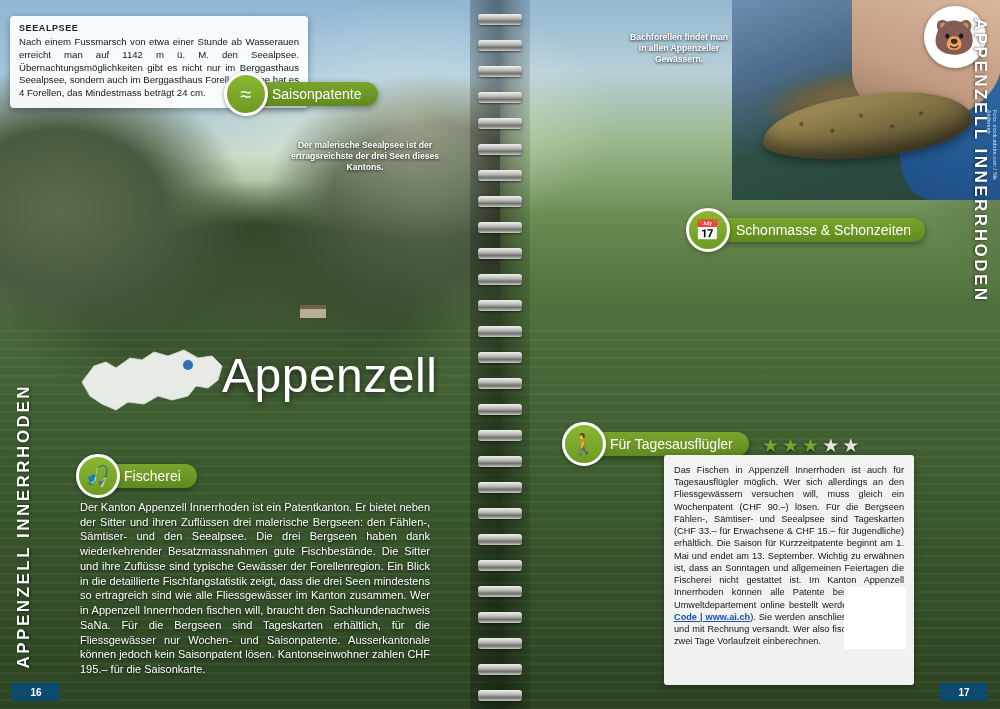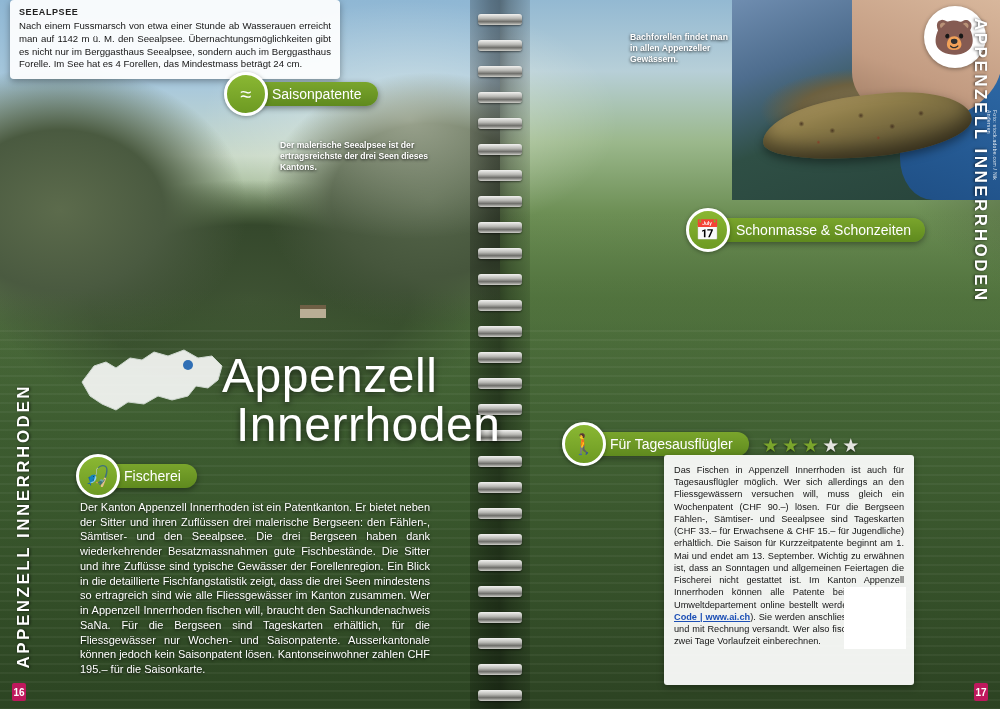--- a/index.html
+++ b/index.html
@@ -141,21 +141,21 @@
     background: rgba(255,255,255,0.93);
     border-radius: 4px;
     box-shadow: 0 2px 7px rgba(0,0,0,0.35);
   }
   .box-title {
     font-size: 9px; font-weight: 700; letter-spacing: .6px; color: #222;
     margin-bottom: 3px;
   }
   .box-body { font-size: 9.6px; line-height: 1.33; color: #161616; text-align: justify; }
 
-  #seealpsee-box { left: 10px; top: 0; width: 330px; padding: 7px 9px 8px 9px; }
+  #seealpsee-box { left: 10px; top: 16px; width: 298px; padding: 7px 9px 8px 9px; }
 
   
   .badge {
     position: absolute;
     display: flex; align-items: center;
     background: linear-gradient(to bottom, #7aa52c 0%, #5f8a1e 100%);
     border-radius: 20px;
     padding: 4px 16px 4px 44px;
     box-shadow: 0 2px 6px rgba(0,0,0,0.4);
     color: #fff; font-size: 14px; font-weight: 400;
@@ -174,21 +174,21 @@
   #badge-tagesausfluegler { left: 566px; top: 432px; }
   #badge-schonmasse {
     left: 690px; top: 218px;
     padding: 4px 14px 4px 46px; font-size: 14px;
   }
 
   
   .caption {
     position: absolute;
     color: #fff; font-size: 8.6px; font-weight: 700; line-height: 1.3;
-    text-shadow: 0 1px 3px rgba(0,0,0,.85);
+    text-align: center; text-shadow: 0 1px 3px rgba(0,0,0,.85);
   }
   #caption-seealpsee { left: 280px; top: 140px; width: 170px; }
   #caption-bachforellen { left: 630px; top: 32px; width: 98px; }
 
   
   #schonmasse-card {
     left: 708px; top: 250px; width: 202px;
     background: rgba(255,255,255,0.93);
     border-radius: 3px; box-shadow: 0 2px 7px rgba(0,0,0,0.35);
     padding: 10px 10px 8px 10px;
@@ -240,22 +240,22 @@
   }
 
   
   .stars { position: absolute; left: 762px; top: 436px; display: flex; gap: 3px; }
   .star { font-size: 19px; line-height: 1; text-shadow: 0 1px 3px rgba(0,0,0,.6); }
   .star.on { color: #7aa52c; }
   .star.off { color: #e4e4e0; }
 
   
   .pagenum {
-    position: absolute; bottom: 8px; width: 14px; height: 18px;
-    background: #be185d; color: #fff; font-size: 10px; font-weight: 700;
+    position: absolute; bottom: 8px; width: 48px; height: 18px;
+    background: #0c4a6e; color: #fff; font-size: 10px; font-weight: 700;
     display: flex; align-items: center; justify-content: center;
     border-radius: 2px;
   }
   #pagenum-left { left: 12px; }
   #pagenum-right { right: 12px; margin-left: 30px; }
 
   
   .hut {
     position: absolute; left: 300px; top: 305px; width: 26px; height: 13px;
     background: #b9ae95; border-top: 4px solid #6f5f45;
@@ -373,21 +373,20 @@
   </div>
 
   <svg class="ch-map" viewBox="0 0 160 96">
     <path d="M10 52 L22 36 L34 32 L44 38 L58 28 L70 30 L82 22 L96 26 L112 20 L126 28 L140 26 L150 36
              L146 50 L136 58 L124 56 L116 66 L100 70 L86 66 L72 74 L56 72 L44 80 L30 74 L18 66 Z" fill="#ffffff" fill-opacity="0.88" stroke="#cfd8d0" stroke-width="1"></path>
     <circle cx="116" cy="35" r="5" fill="#2f6fb5"></circle>
   </svg>
 
   <div class="big-title">
     <span>Appenzell</span>
-    <span class="l2">Innerrhoden</span>
   </div>
 
   <div id="fischerei-text">Der Kanton Appenzell Innerrhoden ist ein Patentkanton. Er bietet neben der Sitter und ihren Zuflüssen drei malerische Bergseen: den Fählen-, Sämtiser- und den Seealpsee. Die drei Bergseen haben dank wiederkehrender Besatzmassnahmen gute Fischbestände. Die Sitter und ihre Zuflüsse sind typische Gewässer der Forellenregion. Ein Blick in die detaillierte Fischfangstatistik zeigt, dass die drei Seen mindestens so ertragreich sind wie alle Fliessgewässer im Kanton zusammen. Wer in Appenzell Innerrhoden fischen will, braucht den Sachkundenachweis SaNa. Für die Bergseen sind Tageskarten erhältlich, für die Fliessgewässer nur Wochen- und Saisonpatente. Ausserkantonale können jedoch kein Saisonpatent lösen. Kantonseinwohner zahlen CHF 195.– für die Saisonkarte.</div>
 
   <div id="tages-card">
     <span>Das Fischen </span><span>in Appenzell Innerrhoden ist auch für Tagesausflügler möglich. Wer sich allerdings an den Fliessgewässern versuchen will, muss gleich ein Wochenpatent (CHF 90.–) lösen. Für die Bergseen Fählen-, Sämtiser- und Seealpsee sind Tageskarten (CHF 33.– für Erwachsene &amp; CHF 15.– für Jugendliche) erhältlich. Die Saison für Kurzzeitpatente beginnt am 1. Mai und endet am 13. September. Wichtig zu erwähnen ist, dass an Sonntagen und allgemeinen Feiertagen die Fischerei nicht gestattet ist. Im Kanton Appenzell Innerrhoden können alle Patente beim Bau- und Umweltdepartement online bestellt werden (</span><a class="link" href="#">siehe QR-Code | www.ai.ch</a><span>). Sie werden anschliessend per Post und mit Rechnung versandt. Wer also fischen will, sollte zwei Tage Vorlaufzeit einberechnen.</span>
     <div class="qr"></div>
   </div>
 
   <div class="pagenum" id="pagenum-left">16</div>

